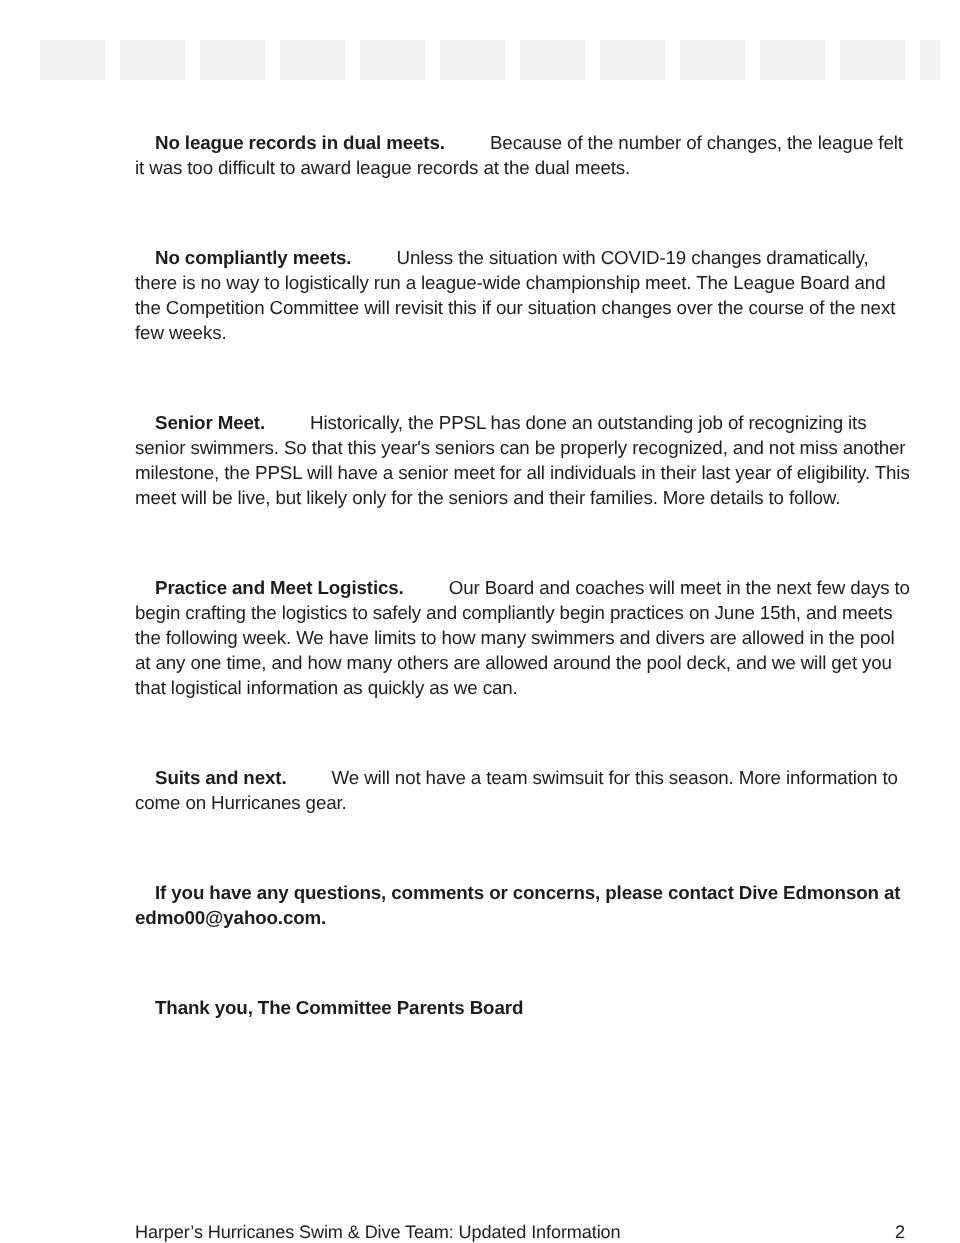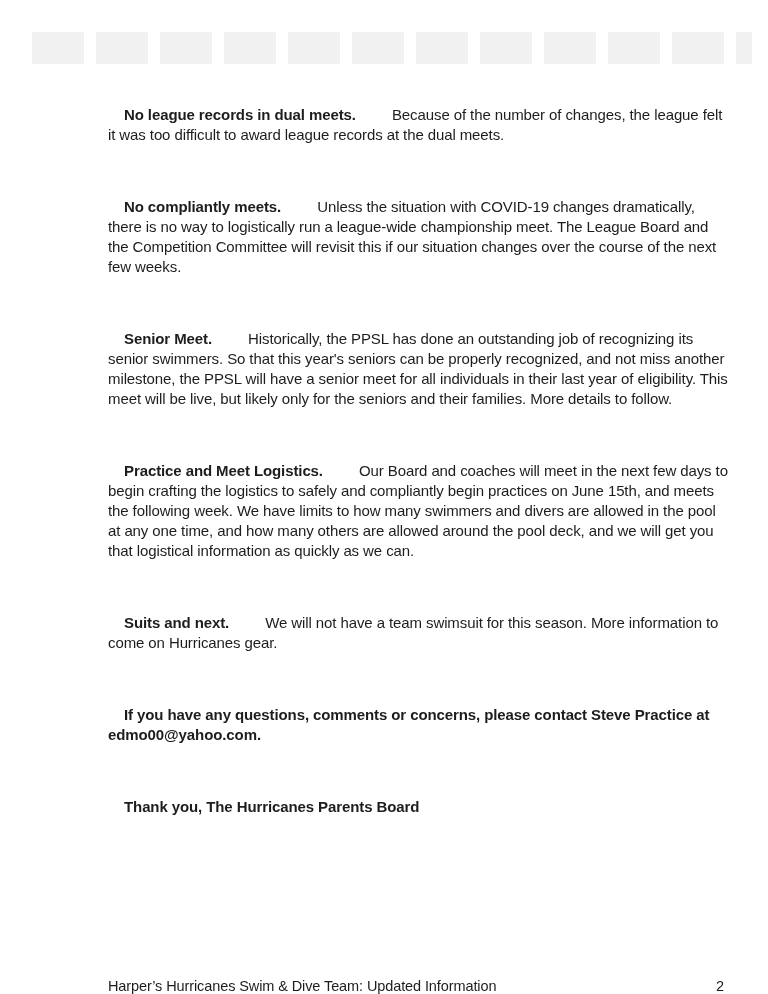--- a/index.html
+++ b/index.html
@@ -60,23 +60,23 @@
     <p class="para"><strong>No league records in dual meets.</strong> <span>Because of the number of changes, the league felt it was too difficult to award league records at the dual meets.</span></p>
 
     <p class="para"><strong>No compliantly meets.</strong> <span>Unless the situation with COVID-19 changes dramatically, there is no way to logistically run a league-wide championship meet. The League Board and the Competition Committee will revisit this if our situation changes over the course of the next few weeks.</span></p>
 
     <p class="para"><strong>Senior Meet.</strong> <span>Historically, the PPSL has done an outstanding job of recognizing its senior swimmers. So that this year's seniors can be properly recognized, and not miss another milestone, the PPSL will have a senior meet for all individuals in their last year of eligibility. This meet will be live, but likely only for the seniors and their families. More details to follow.</span></p>
 
     <p class="para"><strong>Practice and Meet Logistics.</strong> <span>Our Board and coaches will meet in the next few days to begin crafting the logistics to safely and compliantly begin practices on June 15th, and meets the following week. We have limits to how many swimmers and divers are allowed in the pool at any one time, and how many others are allowed around the pool deck, and we will get you that logistical information as quickly as we can.</span></p>
 
     <p class="para"><strong>Suits and next.</strong> <span>We will not have a team swimsuit for this season. More information to come on Hurricanes gear.</span></p>
 
-    <p class="para"><strong>If you have any questions, comments or concerns, please contact Steve Practice at edmo00@yahoo.com.</strong></p>
+    <p class="para"><strong>If you have any questions, comments or concerns, please contact Dive Edmonson at edmo00@yahoo.com.</strong></p>
 
-    <p class="para"><strong>Thank you, The Hurricanes Parents Board</strong></p>
+    <p class="para"><strong>Thank you, The Committee Parents Board</strong></p>
 
   </div>
 
   <div class="footer">
     <span>Harper’s Hurricanes Swim &amp; Dive Team: Updated Information</span>
     <span>2</span>
   </div>
 </div>
 
 </body></html>

